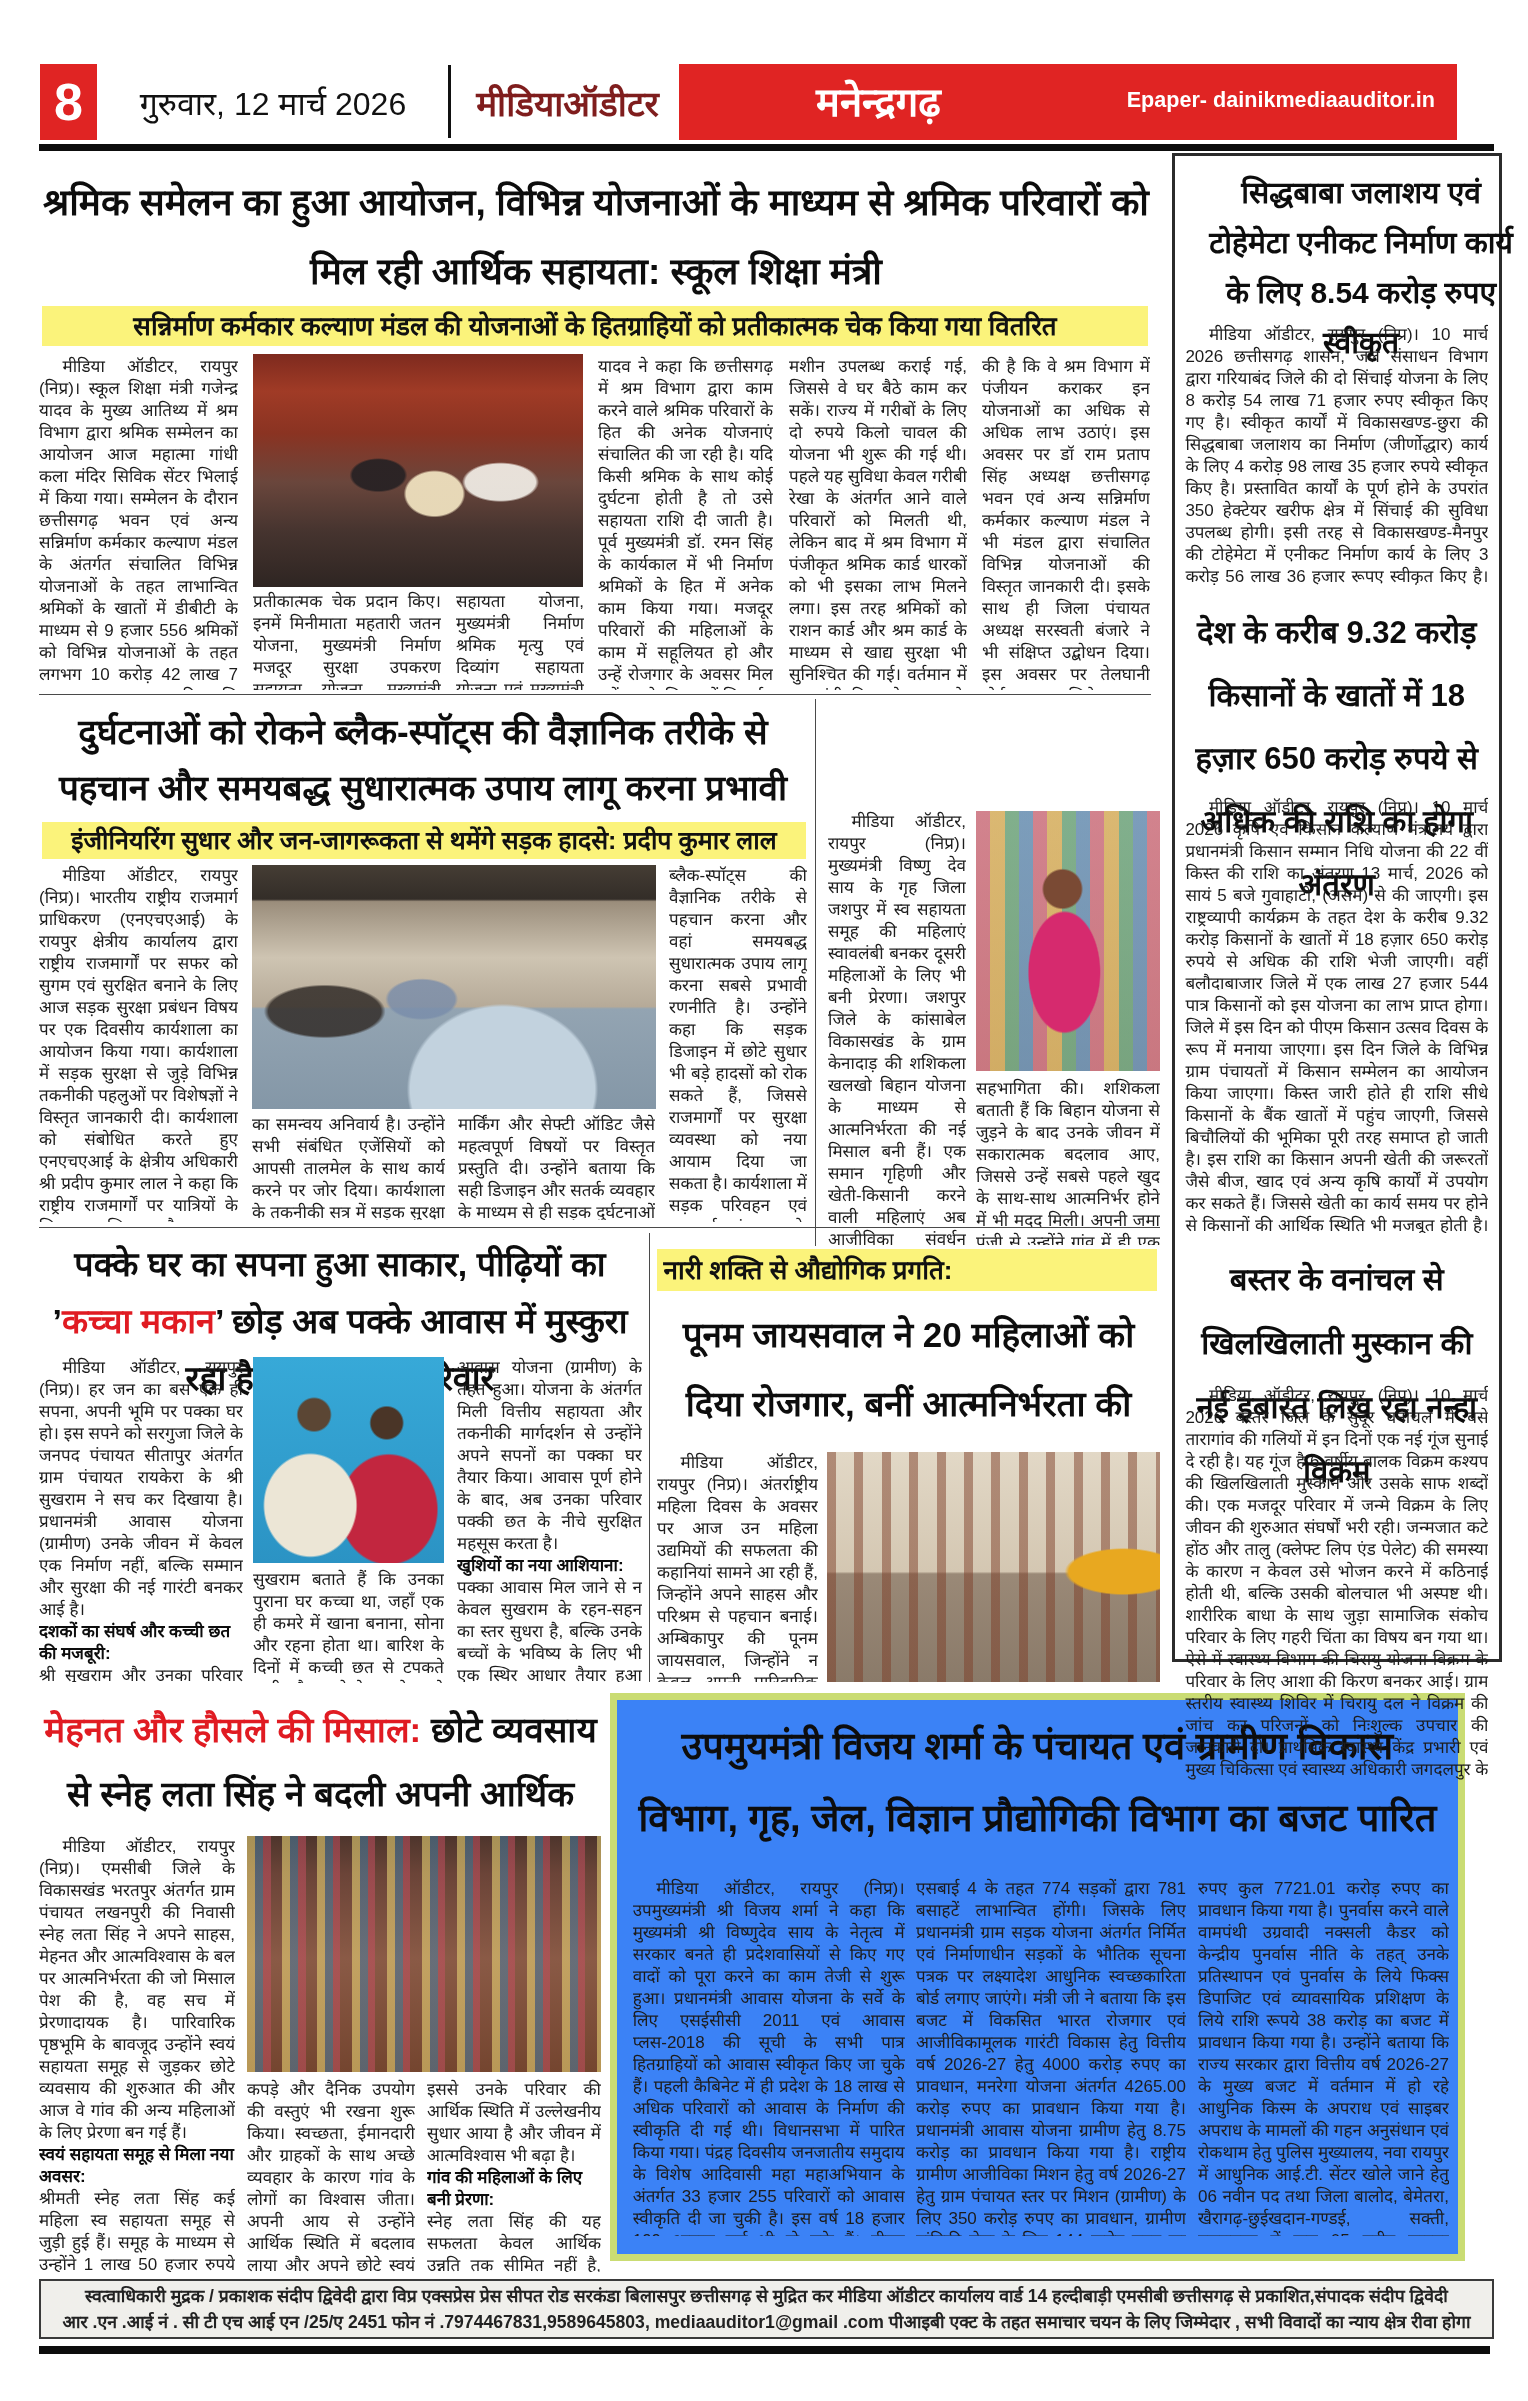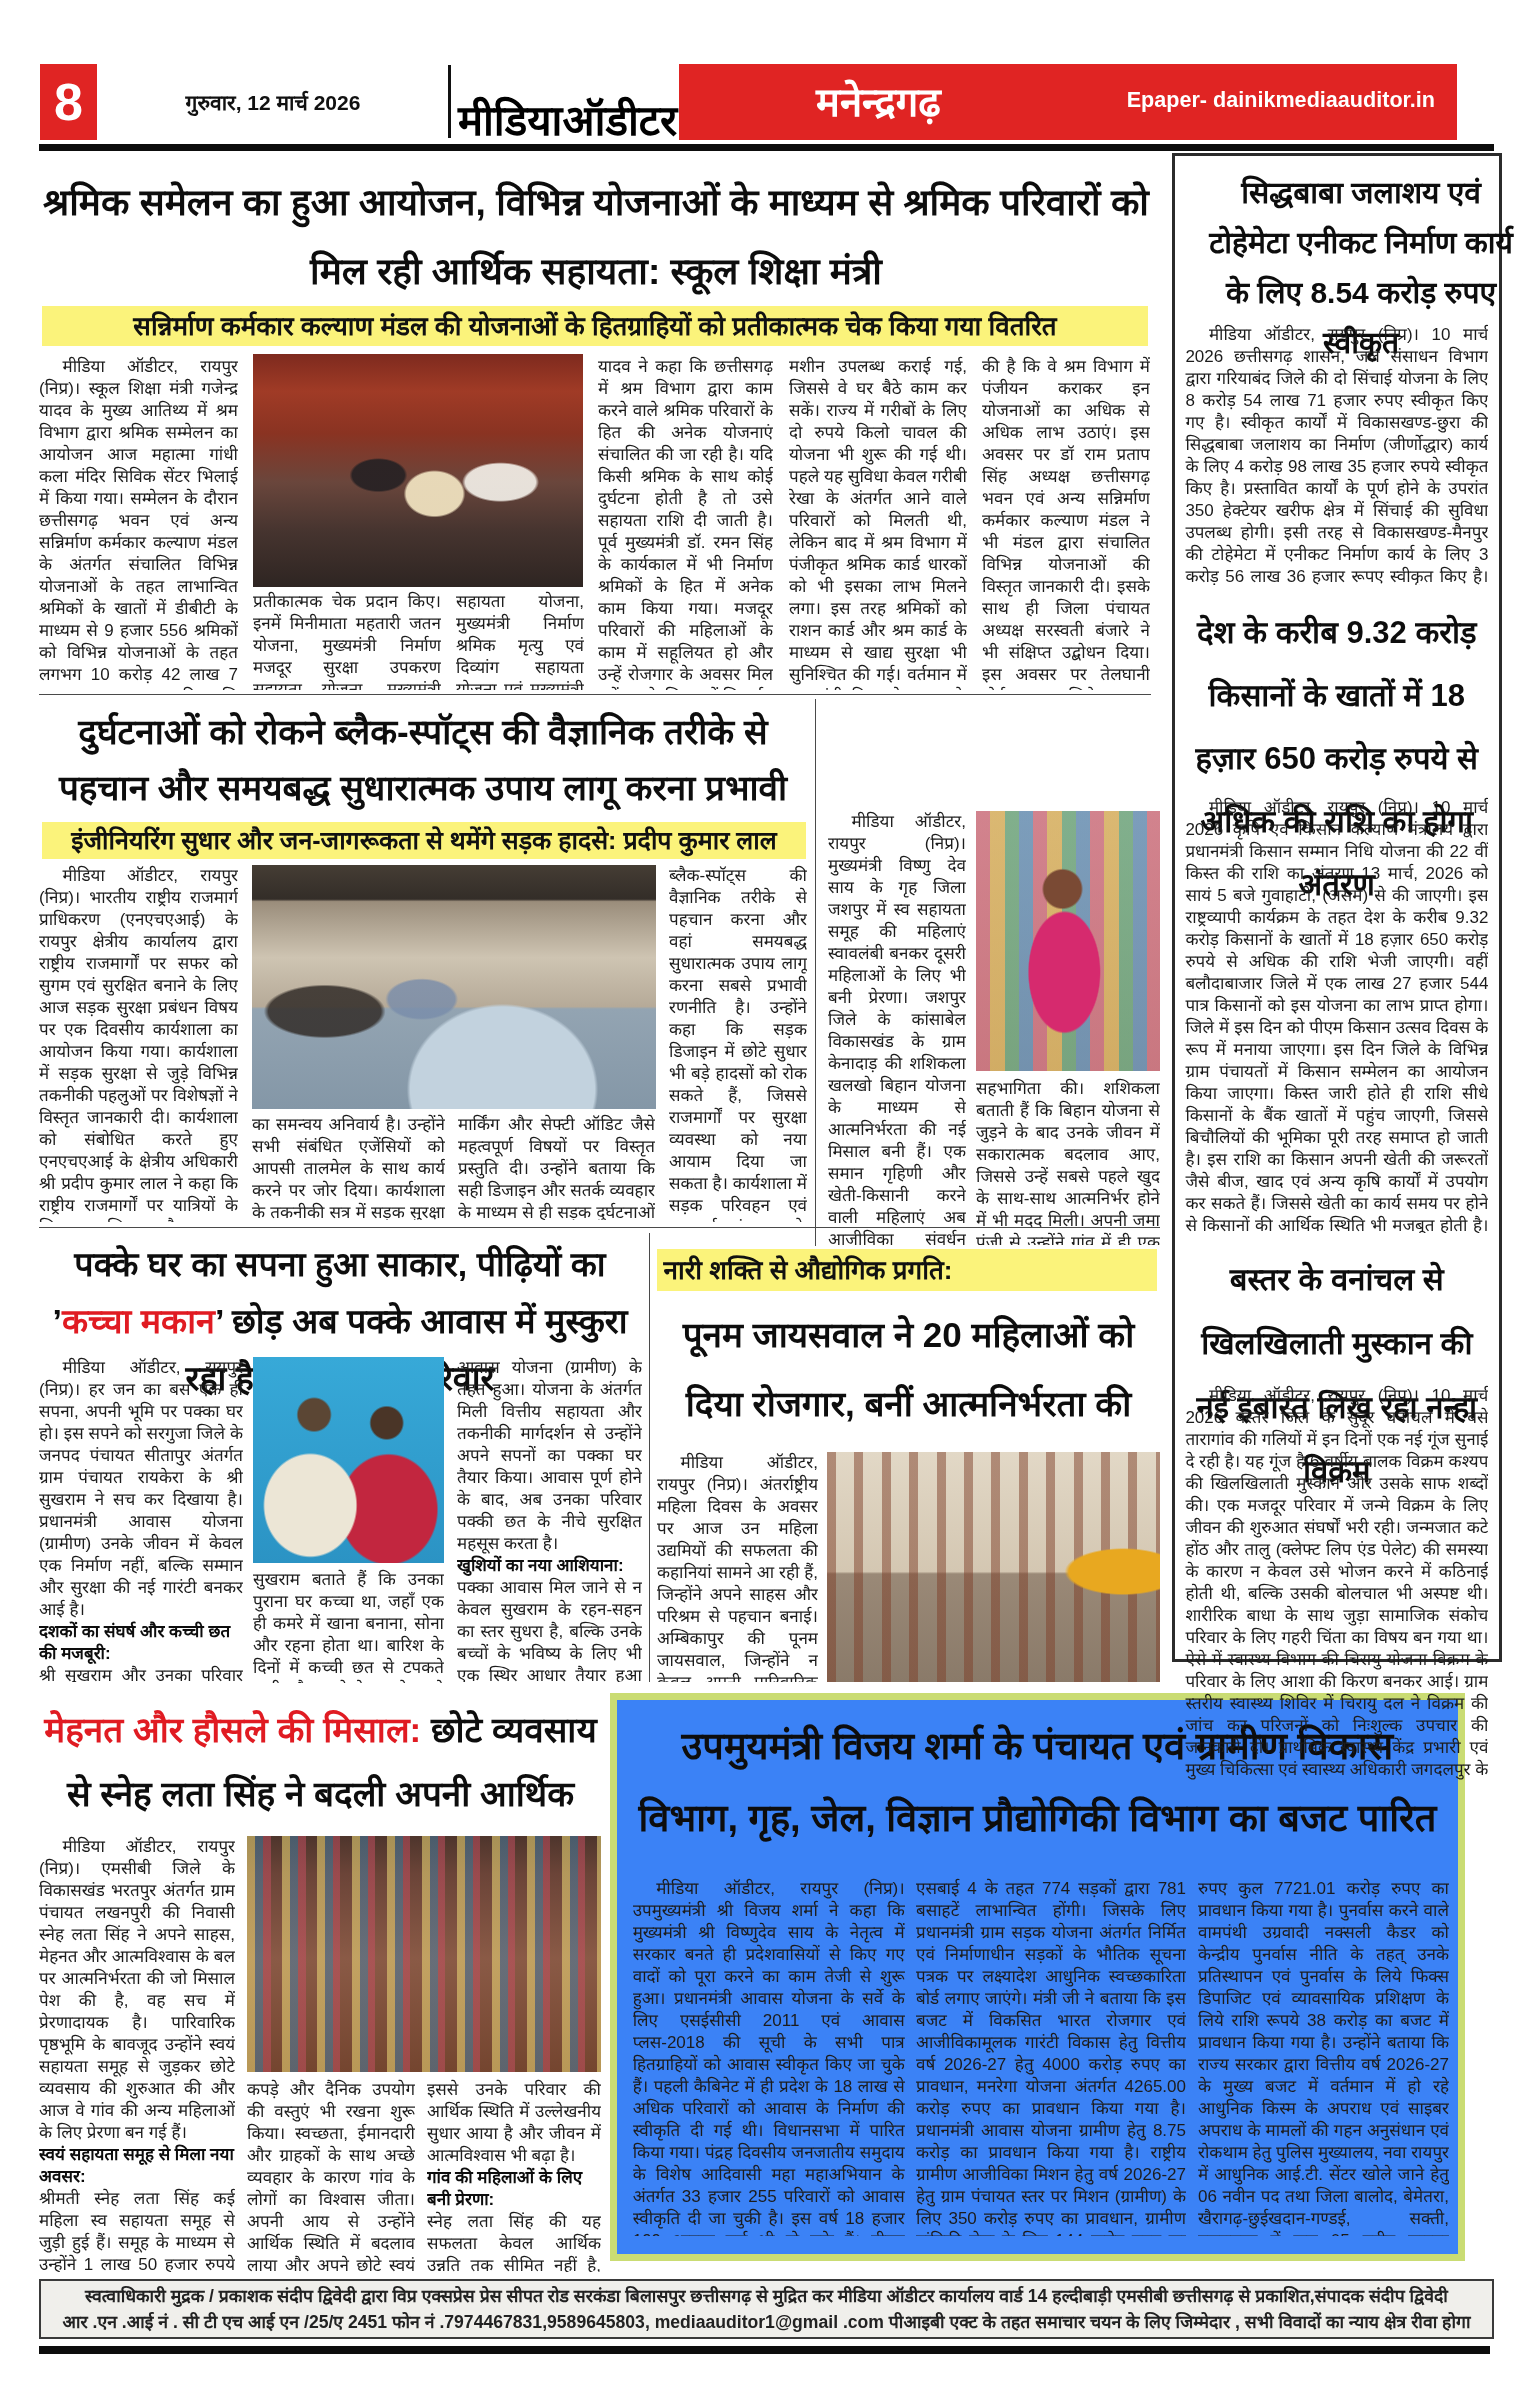--- a/index.html
+++ b/index.html
@@ -51,23 +51,23 @@
   .red-text{color:#e01b22;}
 </style>
 </head>
 <body>
 
 <div id="page">
 
   <div class="abs red-bg" style="left:40px;top:64px;width:57px;height:76px;display:flex;align-items:center;justify-content:center;">
     <span style="color:#fff;font-size:52px;font-weight:700;">8</span>
   </div>
-  <div class="abs" style="left:98px;top:64px;width:350px;height:76px;display:flex;align-items:center;justify-content:center;font-size:21px;font-weight:700;color:#111;">गुरुवार, 12 मार्च 2026</div>
+  <div class="abs" style="left:98px;top:64px;width:350px;height:76px;display:flex;align-items:center;justify-content:center;font-size:32px;font-weight:400;color:#111;">गुरुवार, 12 मार्च 2026</div>
   <div class="abs" style="left:448px;top:65px;width:2.6px;height:73px;background:#111;"></div>
-  <div class="abs" style="left:456px;top:80px;width:223px;height:76px;display:flex;align-items:center;justify-content:center;font-size:42px;font-weight:700;color:#000000;">मीडियाऑडीटर</div>
+  <div class="abs" style="left:456px;top:64px;width:223px;height:76px;display:flex;align-items:center;justify-content:center;font-size:35px;font-weight:700;color:#7f1d1d;">मीडियाऑडीटर</div>
   <div class="abs red-bg" style="left:679px;top:64px;width:778px;height:76px;display:flex;align-items:center;justify-content:space-between;padding:0 22px 4px 137px;box-sizing:border-box;">
     <span style="color:#fff;font-size:40px;font-weight:700;">मनेन्द्रगढ़</span>
     <span style="color:#fff;font-size:21.6px;font-weight:700;">Epaper- dainikmediaauditor.in</span>
   </div>
   <div class="abs" style="left:39px;top:144px;width:1455px;height:6.5px;background:#0d0d0d;"></div>
 
   <div class="abs headline center" style="left:39px;top:168px;width:1114px;height:141px;font-size:37px;line-height:69px;">श्रमिक समेलन का हुआ आयोजन, विभिन्न योजनाओं के माध्यम से श्रमिक परिवारों को मिल रही आर्थिक सहायता: स्कूल शिक्षा मंत्री</div>
   <div class="abs hl-yellow center kicker" style="left:42px;top:306px;width:1106px;height:40px;font-size:26px;line-height:40px;">सन्निर्माण कर्मकार कल्याण मंडल की योजनाओं के हितग्राहियों को प्रतीकात्मक चेक किया गया वितरित</div>
 
   <div class="abs body-col indent" style="left:39px;top:356px;width:199px;height:334px;">मीडिया ऑडीटर, रायपुर (निप्र)। स्कूल शिक्षा मंत्री गजेन्द्र यादव के मुख्य आतिथ्य में श्रम विभाग द्वारा श्रमिक सम्मेलन का आयोजन आज महात्मा गांधी कला मंदिर सिविक सेंटर भिलाई में किया गया। सम्मेलन के दौरान छत्तीसगढ़ भवन एवं अन्य सन्निर्माण कर्मकार कल्याण मंडल के अंतर्गत संचालित विभिन्न योजनाओं के तहत लाभान्वित श्रमिकों के खातों में डीबीटी के माध्यम से 9 हजार 556 श्रमिकों को विभिन्न योजनाओं के तहत लगभग 10 करोड़ 42 लाख 7 हजार 343 रूपए की राशि अंतरित की गई। इस अवसर पर स्कूल शिक्षा मंत्री यादव ने छ.ग. भवन एवं अन्य सन्निर्माण कर्मकार कल्याण मंडल अंतर्गत संचालित योजनाओं के हितग्राहियों को</div>

